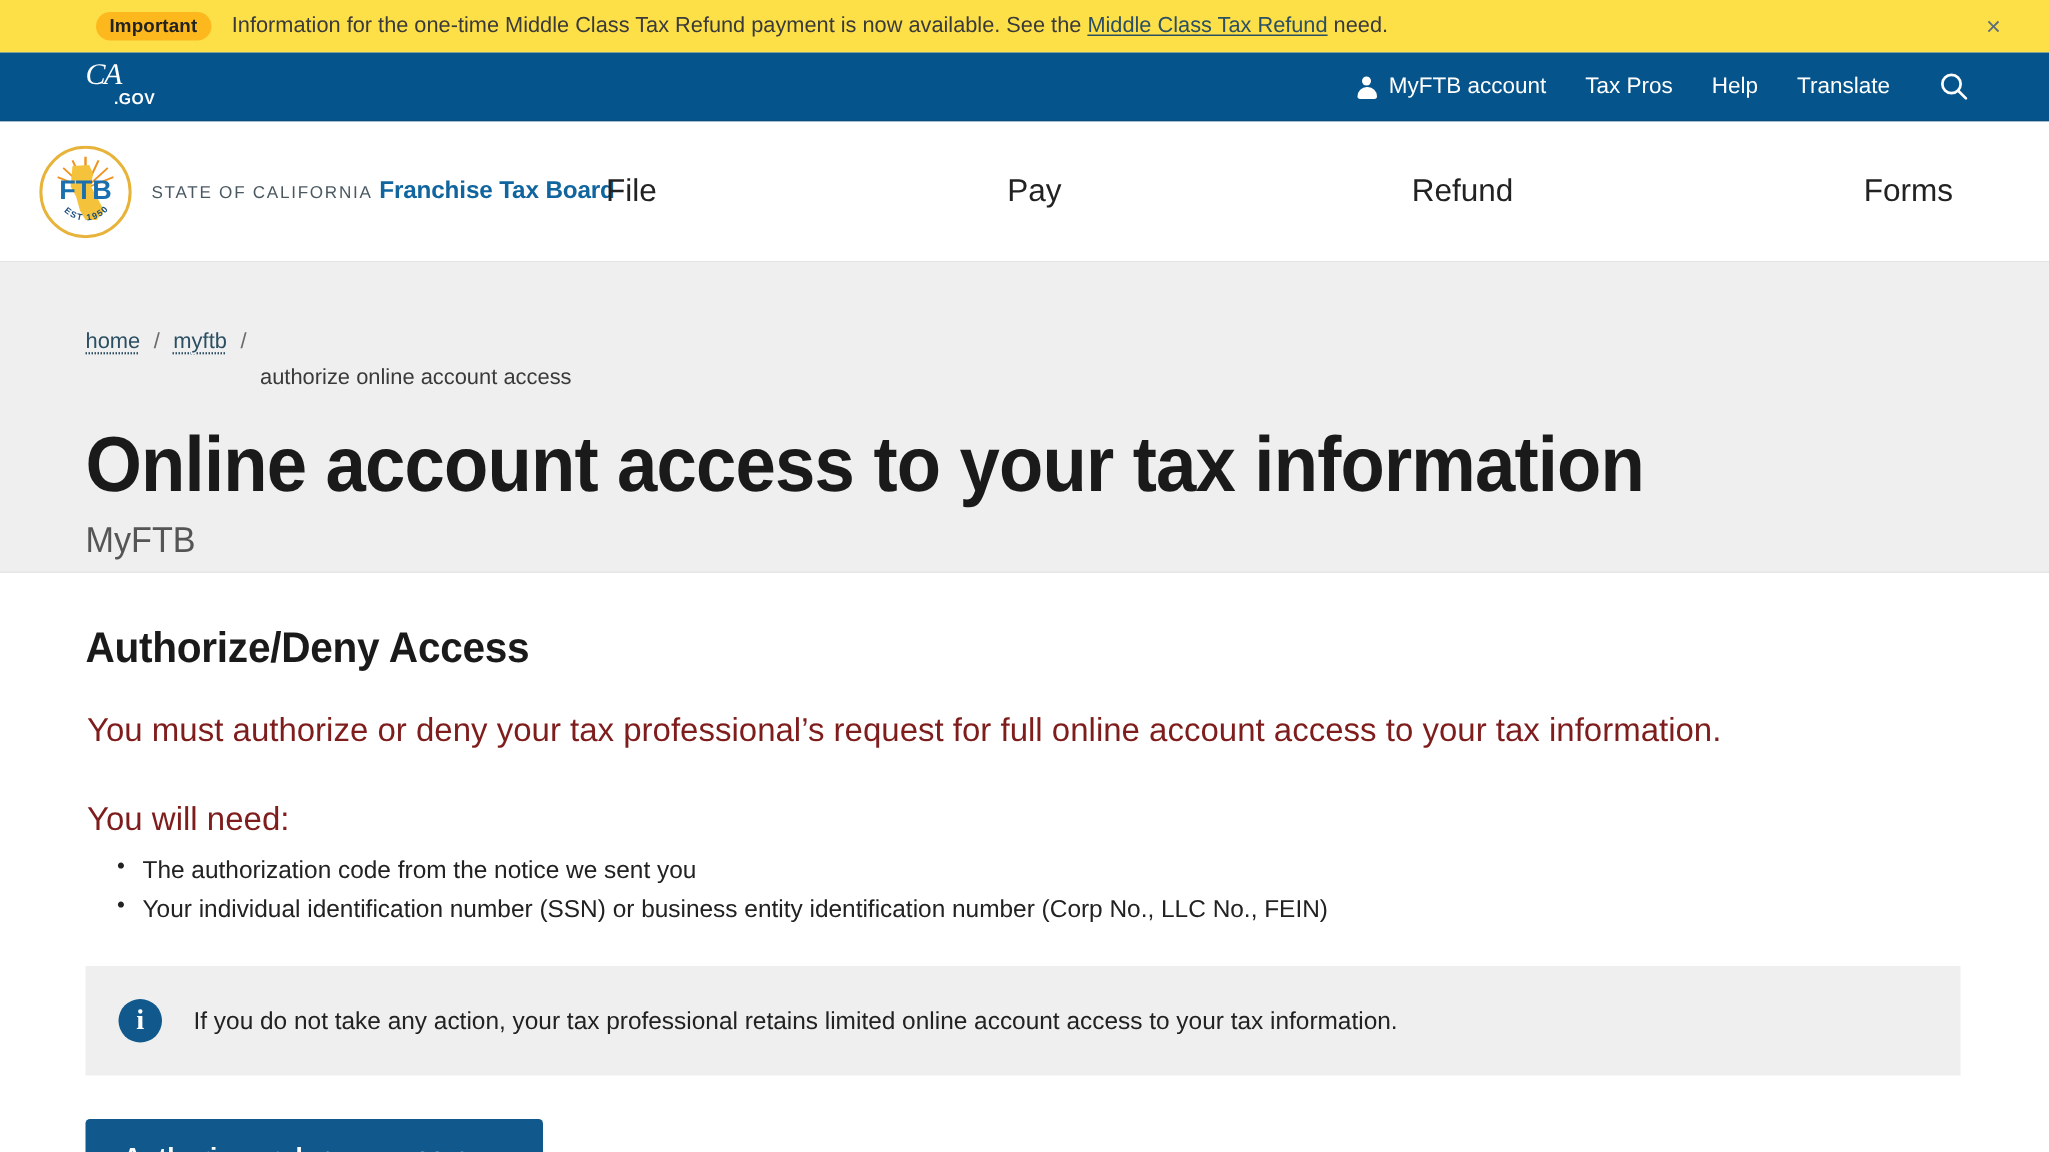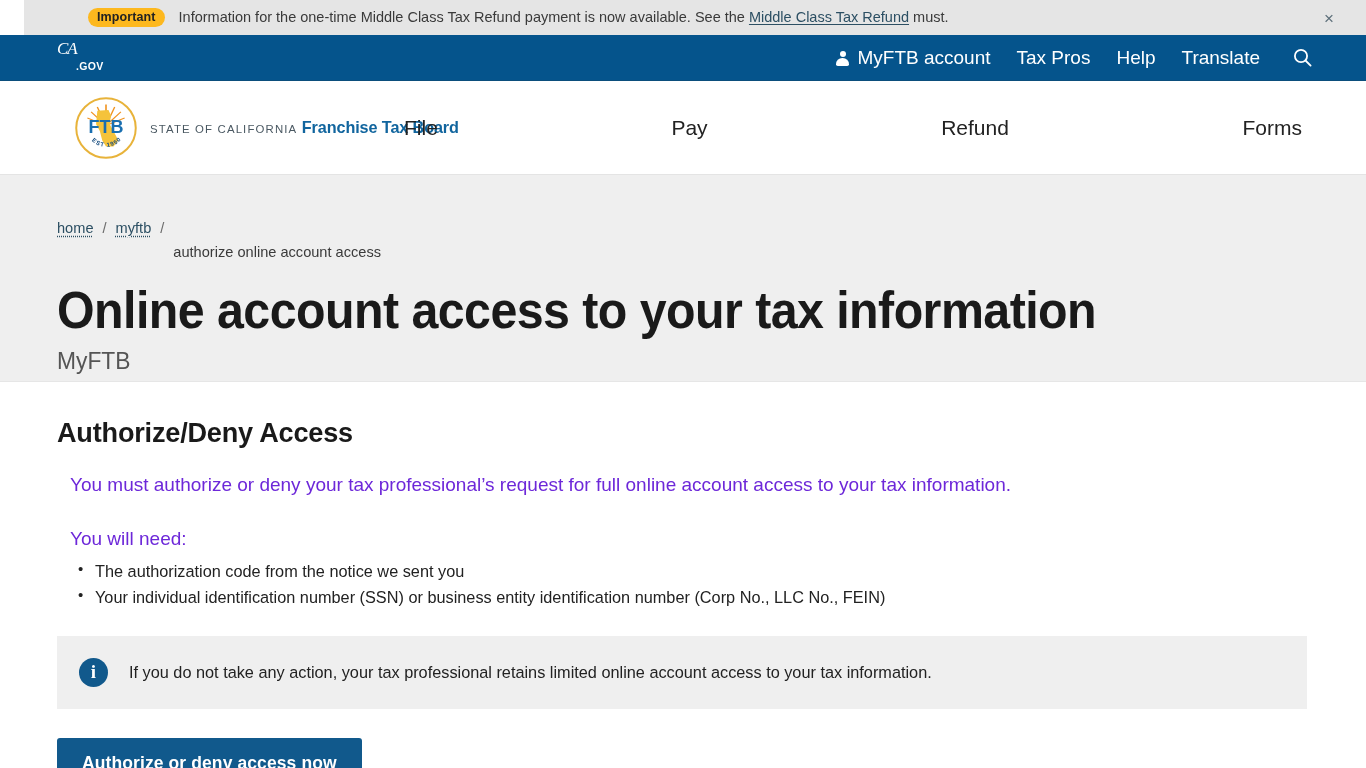--- a/index.html
+++ b/index.html
@@ -9,25 +9,24 @@
     overflow: hidden;
     background: #ffffff;
     font-family: "Liberation Sans", sans-serif;
     -webkit-font-smoothing: antialiased;
   }
 
   
   .alert-banner {
     position: relative;
     height: 35px;
-    background: #e5e5e5;
+    background: #fde047;
     display: flex;
     align-items: center;
     padding: 0 0 0 64px;
-    margin-left: 24px;
   }
   .alert-badge {
     background: #fdb81e;
     color: #222222;
     font-size: 12.5px;
     font-weight: 700;
     padding: 3px 9px 4px;
     border-radius: 11px;
     line-height: 1;
     letter-spacing: .1px;
@@ -71,21 +70,21 @@
     border-bottom: 1px solid #0b4e7c;
   }
   .ca-logo {
     display: block;
     width: 44px; height: 30px;
     position: relative;
   }
   .ca-script {
     font-family: "Liberation Serif", serif;
     font-style: italic;
-    font-size: 17px;
+    font-size: 20px;
     font-weight: 400;
     color: #ffffff;
     letter-spacing: -1px;
     position: absolute;
     left: 0; top: -3px;
     line-height: 1;
   }
   .ca-gov {
     position: absolute;
     left: 19px; bottom: 1px;
@@ -97,21 +96,21 @@
   }
   .util-right {
     position: absolute;
     right: 54px;
     display: flex;
     align-items: center;
     gap: 0;
   }
   .util-link {
     color: #ffffff;
-    font-size: 19px;
+    font-size: 15px;
     text-decoration: none;
     padding: 0 13px;
     white-space: nowrap;
     display: flex;
     align-items: center;
     line-height: 1;
   }
   .util-link.acct { padding-left: 0; }
   .person-icon {
     display: inline-block;
@@ -147,21 +146,21 @@
     height: 94px;
     background: #ffffff;
     display: flex;
     align-items: center;
     position: relative;
     border-bottom: 1px solid #e4e4e4;
   }
   .brand {
     display: flex;
     align-items: center;
-    padding-left: 75px;
+    padding-left: 26px;
     text-decoration: none;
   }
   .seal { width: 62px; height: 62px; display:block; }
   .brand-text { margin-left: 13px; }
   .brand-line1 {
     font-size: 11.4px;
     letter-spacing: 1.15px;
     color: #4a5862;
     font-weight: 400;
     line-height: 1.3;
@@ -246,23 +245,23 @@
     font-size: 28.5px;
     font-weight: 700;
     color: #1a1a1a;
     margin: 0 0 22px 0;
     line-height: 1.15;
     letter-spacing: -.2px;
     transform: scaleX(0.95);
     transform-origin: left center;
   }
   .para {
-    font-size: 19px;
-    color: #6d28d9;
-    margin: 0 0 27px 13px;
+    font-size: 22px;
+    color: #7f1d1d;
+    margin: 0 0 27px 1px;
     line-height: 1.45;
   }
   .para.tight { margin-bottom: 6px; }
   ul.needs {
     margin: 0 0 26px 0;
     padding-left: 38px;
     list-style: none;
   }
   ul.needs li {
     font-size: 16.3px;
@@ -324,21 +323,21 @@
     line-height: 1;
     font-family: "Liberation Sans", sans-serif;
     letter-spacing: .1px;
   }
 </style>
 </head>
 <body>
 
 <div class="alert-banner">
   <span class="alert-badge">Important</span>
-  <span class="alert-text"><span>Information for the one-time Middle Class Tax Refund payment is now available. See the </span><a href="#">Middle Class Tax Refund</a><span> must.</span></span>
+  <span class="alert-text"><span>Information for the one-time Middle Class Tax Refund payment is now available. See the </span><a href="#">Middle Class Tax Refund</a><span> need.</span></span>
   <button class="alert-close">×</button>
 </div>
 
 <div class="util-bar">
   <a href="#" class="ca-logo">
     <span class="ca-script">CA</span>
     <span class="ca-gov">.GOV</span>
   </a>
   <div class="util-right">
     <a href="#" class="util-link acct">

